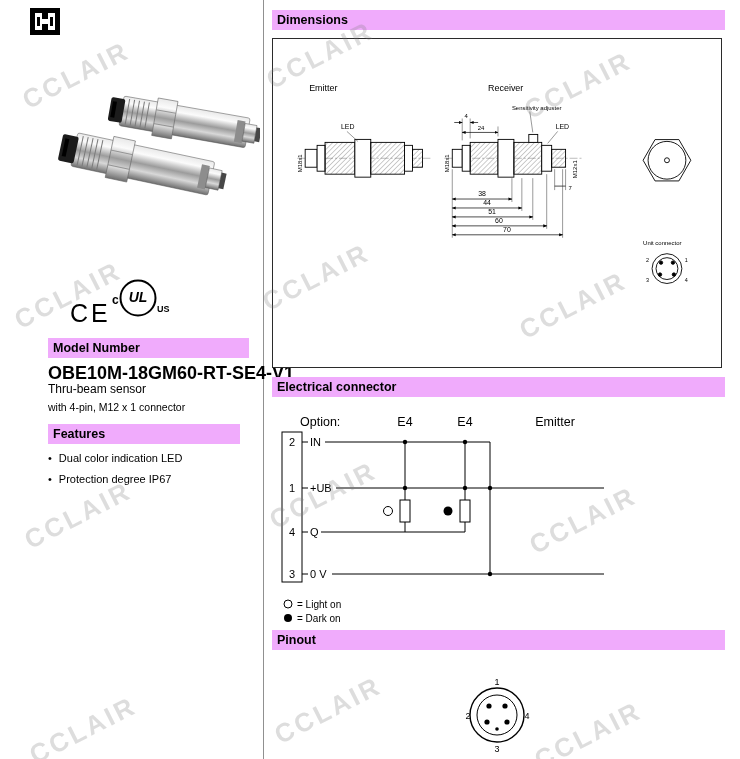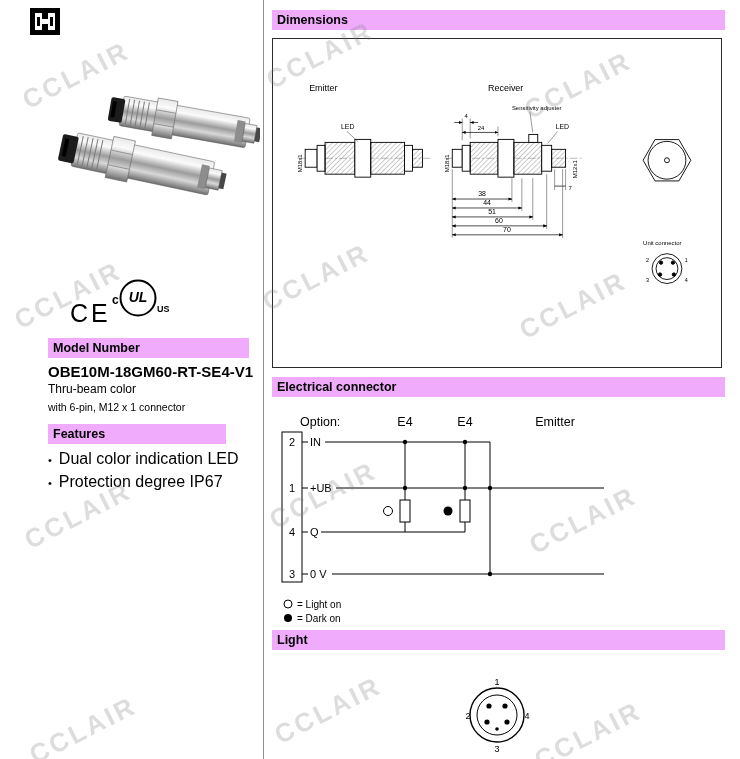--- a/index.html
+++ b/index.html
@@ -24,26 +24,26 @@
   }
 
   
   .divider { position:absolute; left:263px; top:0; width:1px; height:759px; background:#909090; }
   .logo-wrap { position:absolute; left:30px; top:8px; width:30px; height:27px; }
   .photo-wrap { position:absolute; left:55px; top:78px; width:205px; height:130px; }
   .ce-mark { position:absolute; left:70px; top:282px; font-size:25px; letter-spacing:3px; font-weight:500;margin-top:17px; }
   .ul-wrap { position:absolute; left:106px; top:272px; width:64px; height:52px; }
 
   .model-bar { left:48px; top:338px; width:201px; }
-  .model-number { position:absolute; left:48px; top:363px; font-size:15px; font-weight:bold; }
+  .model-number { position:absolute; left:48px; top:363px; font-size:18px; font-weight:bold; }
   .model-desc { position:absolute; left:48px; top:382px; font-size:12px; }
   .model-conn { position:absolute; left:48px; top:401px; font-size:10.5px; }
-  .features-bar { left:48px; top:424px; width:178px; }
+  .features-bar { left:48px; top:424px; width:192px; }
   .features-list { position:absolute; left:48px; top:452px; width:218px; list-style:none; }
-  .feat { display:flex; gap:7px; margin-bottom:7px; font-size:16px; line-height:13.5px; }
+  .feat { display:flex; gap:7px; margin-bottom:7px; font-size:11px; line-height:13.5px; }
   .blt { flex:0 0 auto; }
   .blt::before { content:"•"; font-size:11px; }
   .ftxt { white-space:pre-line; }
 
   
   .dims-bar { left:272px; top:10px; width:453px; }
   .dims-box { position:absolute; left:272px; top:38px; width:450px; height:330px;
               border:1px solid #2b2b2b; background:#fff; }
   .elec-bar { left:272px; top:377px; width:453px; }
   .elec-area { position:absolute; left:272px; top:410px; width:455px; height:230px; }
@@ -137,22 +137,22 @@
       <text x="32" y="30" text-anchor="middle" font-size="14" font-weight="bold" font-style="italic">UL</text>
       <text x="6" y="32" font-size="12" font-weight="bold">c</text>
       <text x="51" y="40" font-size="9" font-weight="bold">US</text>
     </svg>
   </div>
 
   <div class="section-bar model-bar">
     <span>Model Number</span>
   </div>
   <div class="model-number">OBE10M-18GM60-RT-SE4-V1</div>
-  <div class="model-desc">Thru-beam color</div>
-  <div class="model-conn">with 6-pin, M12 x 1 connector</div>
+  <div class="model-desc">Thru-beam sensor</div>
+  <div class="model-conn">with 4-pin, M12 x 1 connector</div>
 
   <div class="section-bar features-bar">
     <span>Features</span>
   </div>
   <ul class="features-list">
     <li class="feat">
       <span class="blt"></span>
       <span class="ftxt">Dual color indication LED</span>
     </li>
     <li class="feat">
@@ -317,21 +317,21 @@
       </g>
 
       <circle cx="16" cy="194" r="4" fill="#fff" class="ln"></circle>
       <text x="25" y="198" class="t10">= Light on</text>
       <circle cx="16" cy="208" r="4" fill="#000"></circle>
       <text x="25" y="212" class="t10">= Dark on</text>
     </svg>
   </div>
 
   <div class="section-bar pinout-bar">
-    <span>Light</span>
+    <span>Pinout</span>
   </div>
   <div class="pinout-area">
     <svg viewBox="0 0 453 107">
       <circle cx="225" cy="63" r="27" fill="#fff" stroke="#000" stroke-width="1.4"></circle>
       <circle cx="225" cy="63" r="20" fill="none" stroke="#000" stroke-width="1"></circle>
       <circle cx="217" cy="54" r="2.6" fill="#000"></circle>
       <circle cx="233" cy="54" r="2.6" fill="#000"></circle>
       <circle cx="215" cy="70" r="2.6" fill="#000"></circle>
       <circle cx="235" cy="70" r="2.6" fill="#000"></circle>
       <circle cx="225" cy="77" r="1.8" fill="#000"></circle>

